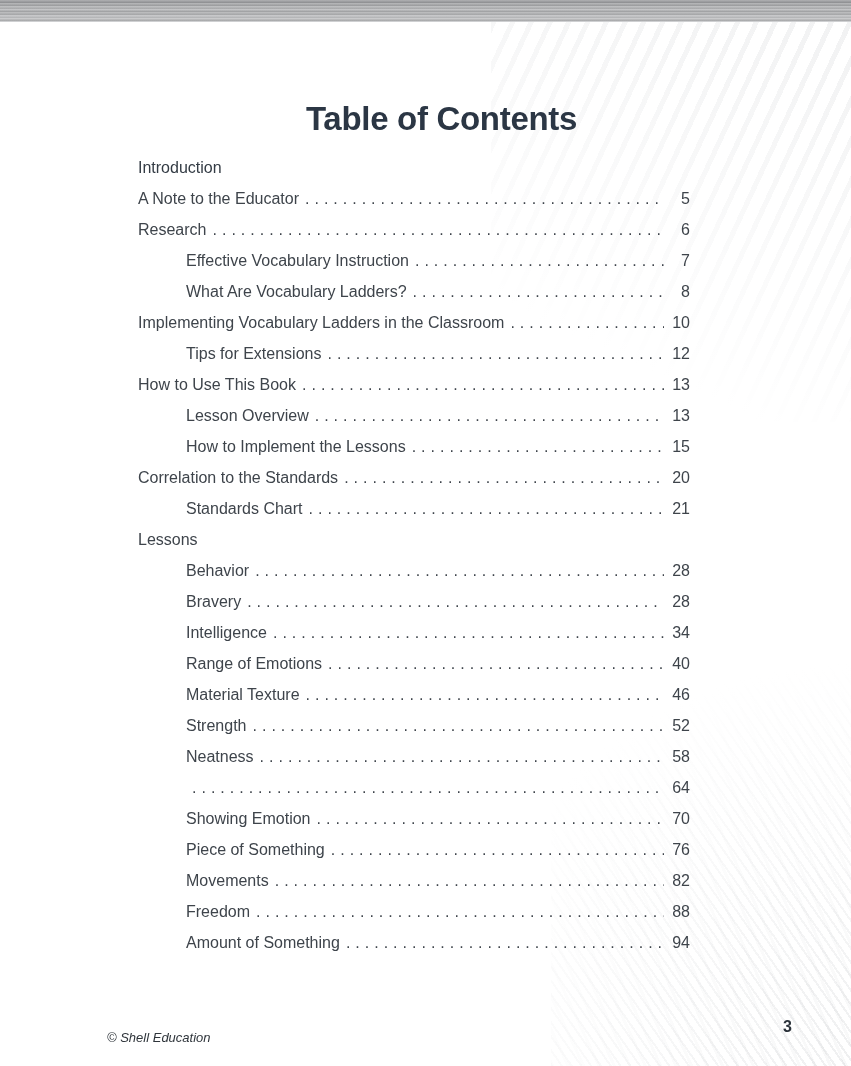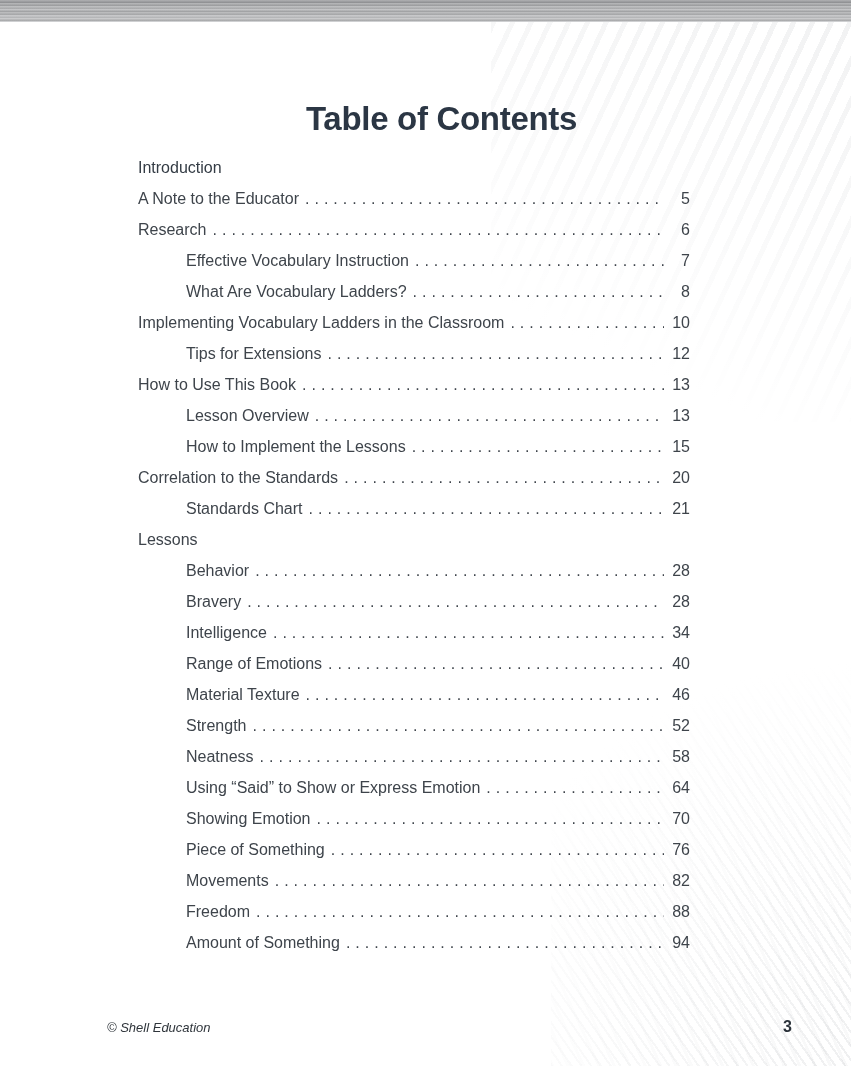--- a/index.html
+++ b/index.html
@@ -106,21 +106,21 @@
 
   .footer {
     position: absolute;
     top: 1018px; left: 0;
     width: 100%; height: 30px;
     font-size: 13px;
     font-style: italic;
     color: #2f353b;
     z-index: 2;
   }
-  .f-left  { position: absolute; left: 107px;  top: 2px; }
+  .f-left  { position: absolute; left: 107px;  top: 12px; }
   .f-center{ position: absolute; right: 118px; top: 2px; }
   .f-page  {
     position: absolute; right: 59px; top: 0;
     font-style: normal;
     font-weight: bold;
     font-size: 16px;
     color: #2b323a;
   }
 </style>
 </head>
@@ -224,21 +224,20 @@
         <span class="label">Strength</span>
         <span class="leader">......................................................................................................................................................</span>
         <span class="pagenum">52</span>
       </div>
       <div class="row indent">
         <span class="label">Neatness</span>
         <span class="leader">......................................................................................................................................................</span>
         <span class="pagenum">58</span>
       </div>
       <div class="row indent">
-        <span class="label">Using “Said” to Show or Express Emotion</span>
         <span class="leader">......................................................................................................................................................</span>
         <span class="pagenum">64</span>
       </div>
       <div class="row indent">
         <span class="label">Showing Emotion</span>
         <span class="leader">......................................................................................................................................................</span>
         <span class="pagenum">70</span>
       </div>
       <div class="row indent">
         <span class="label">Piece of Something</span>

